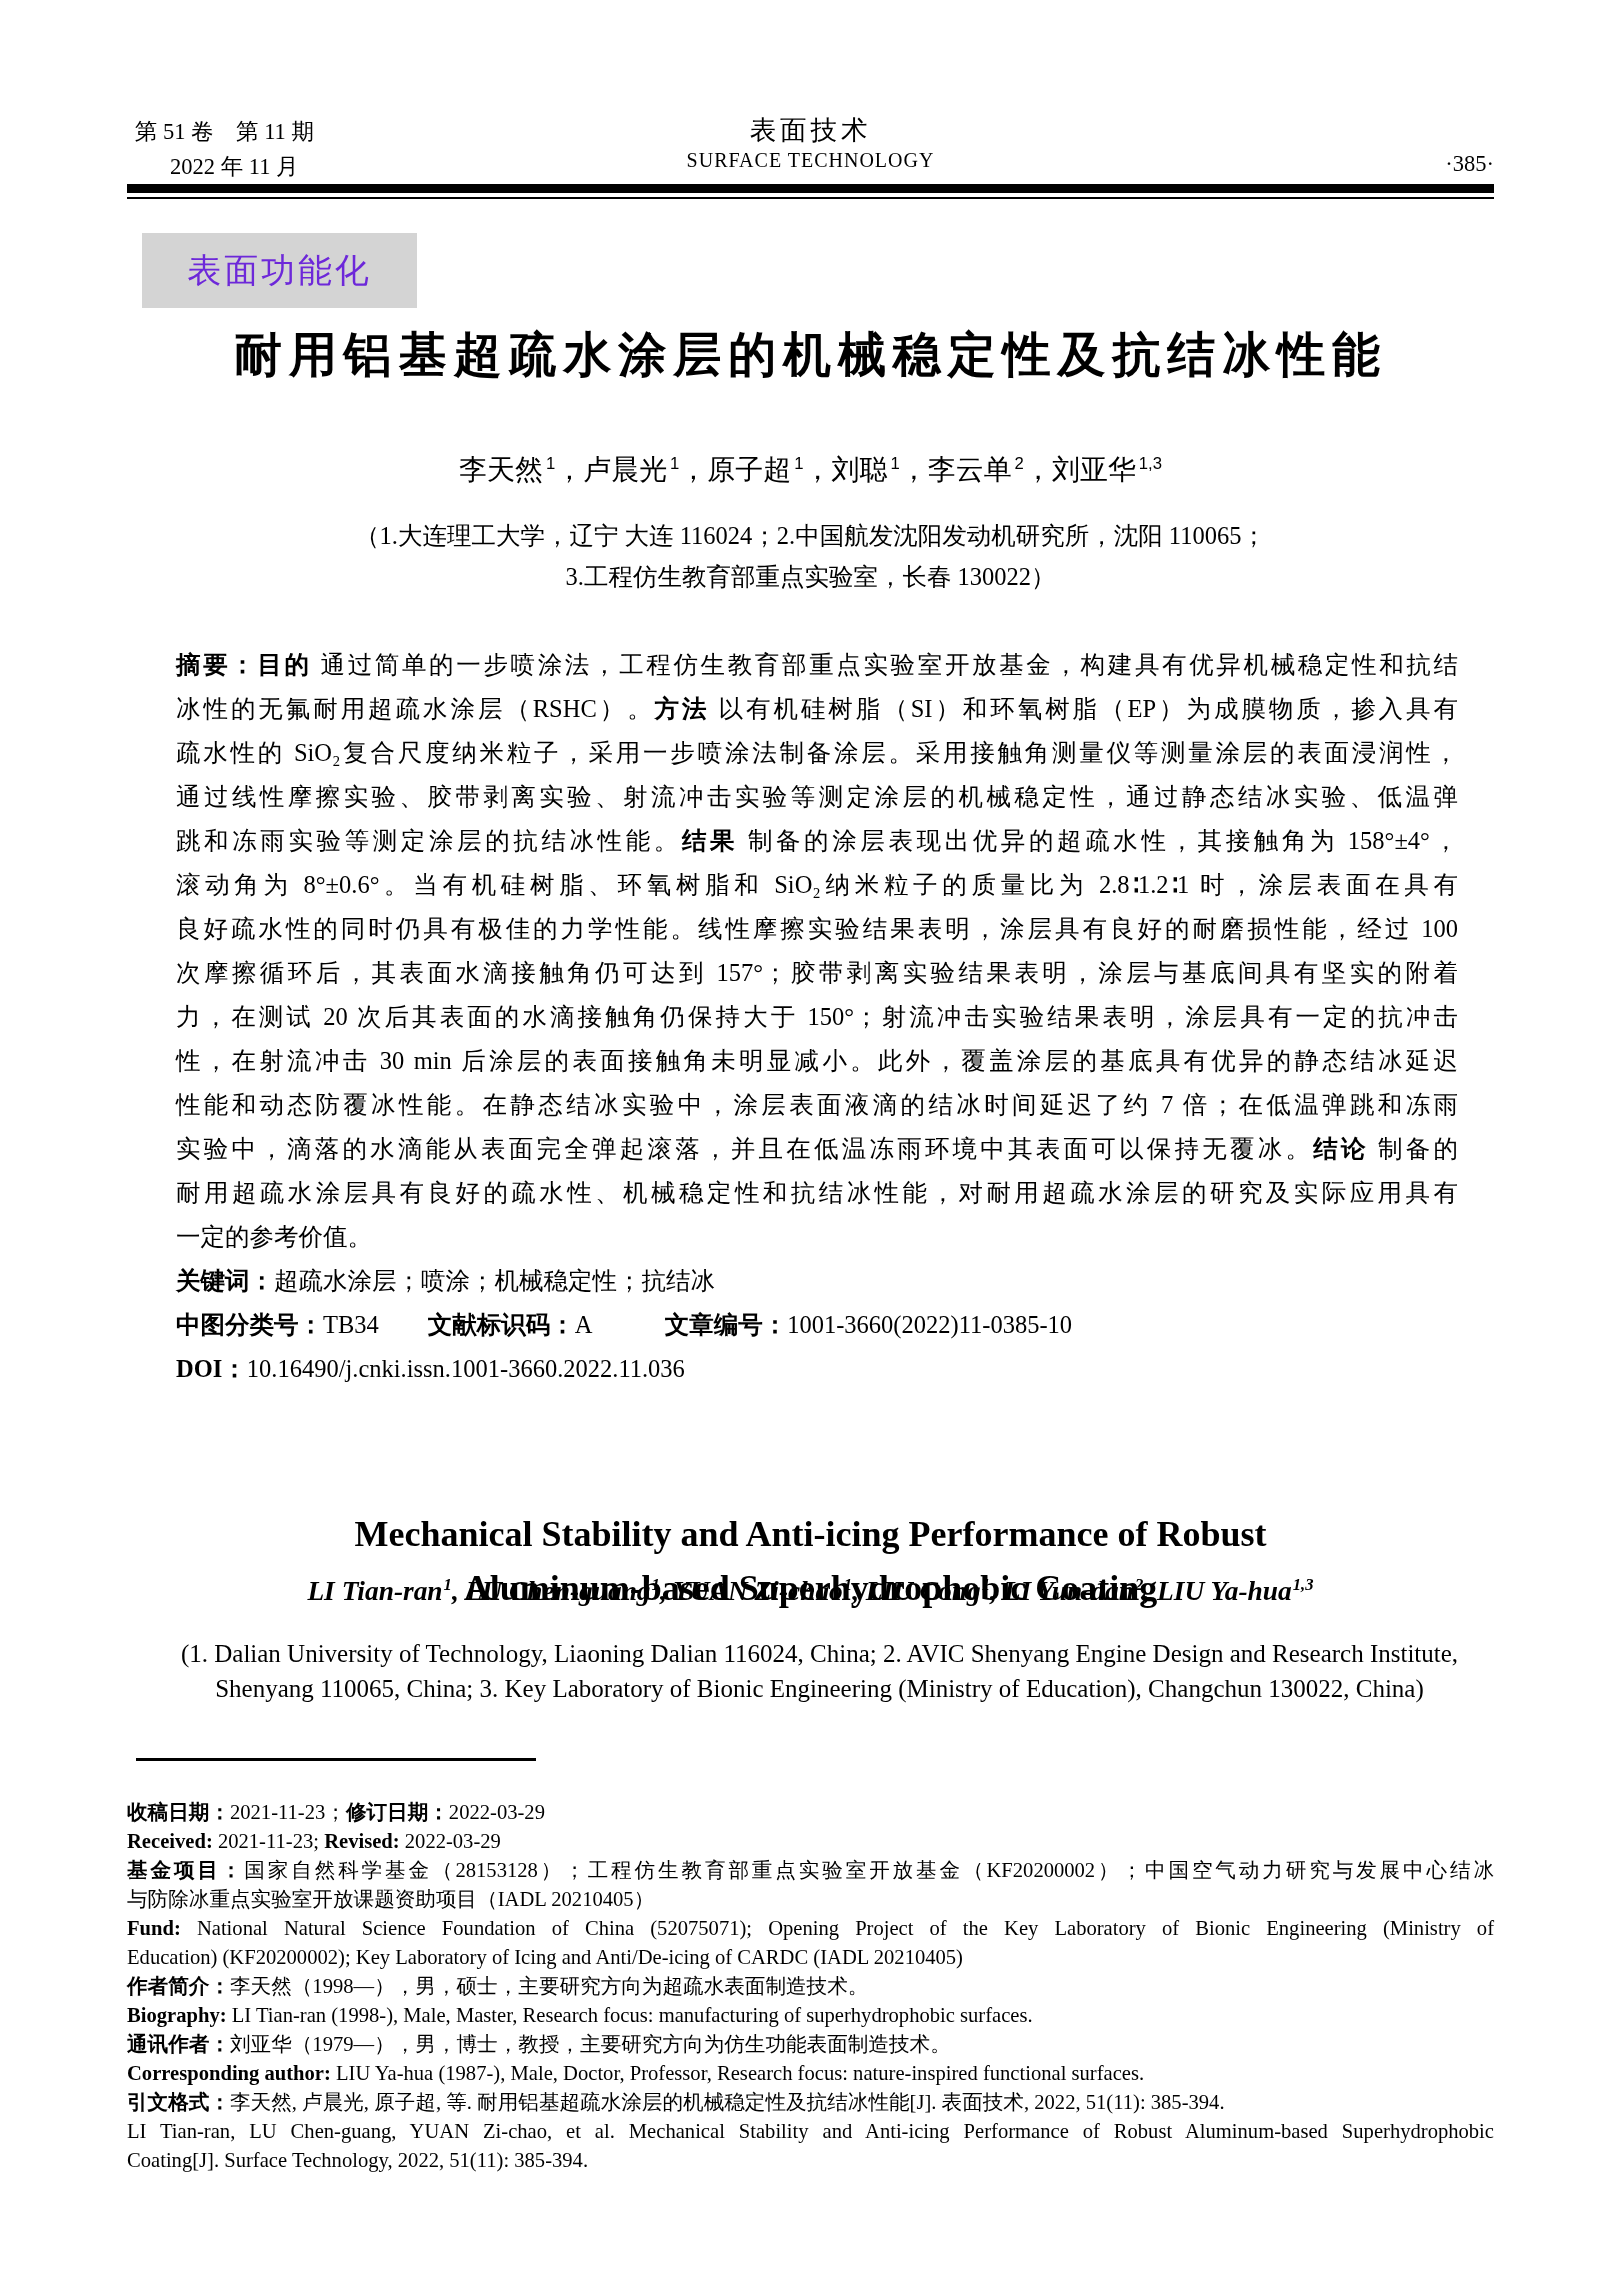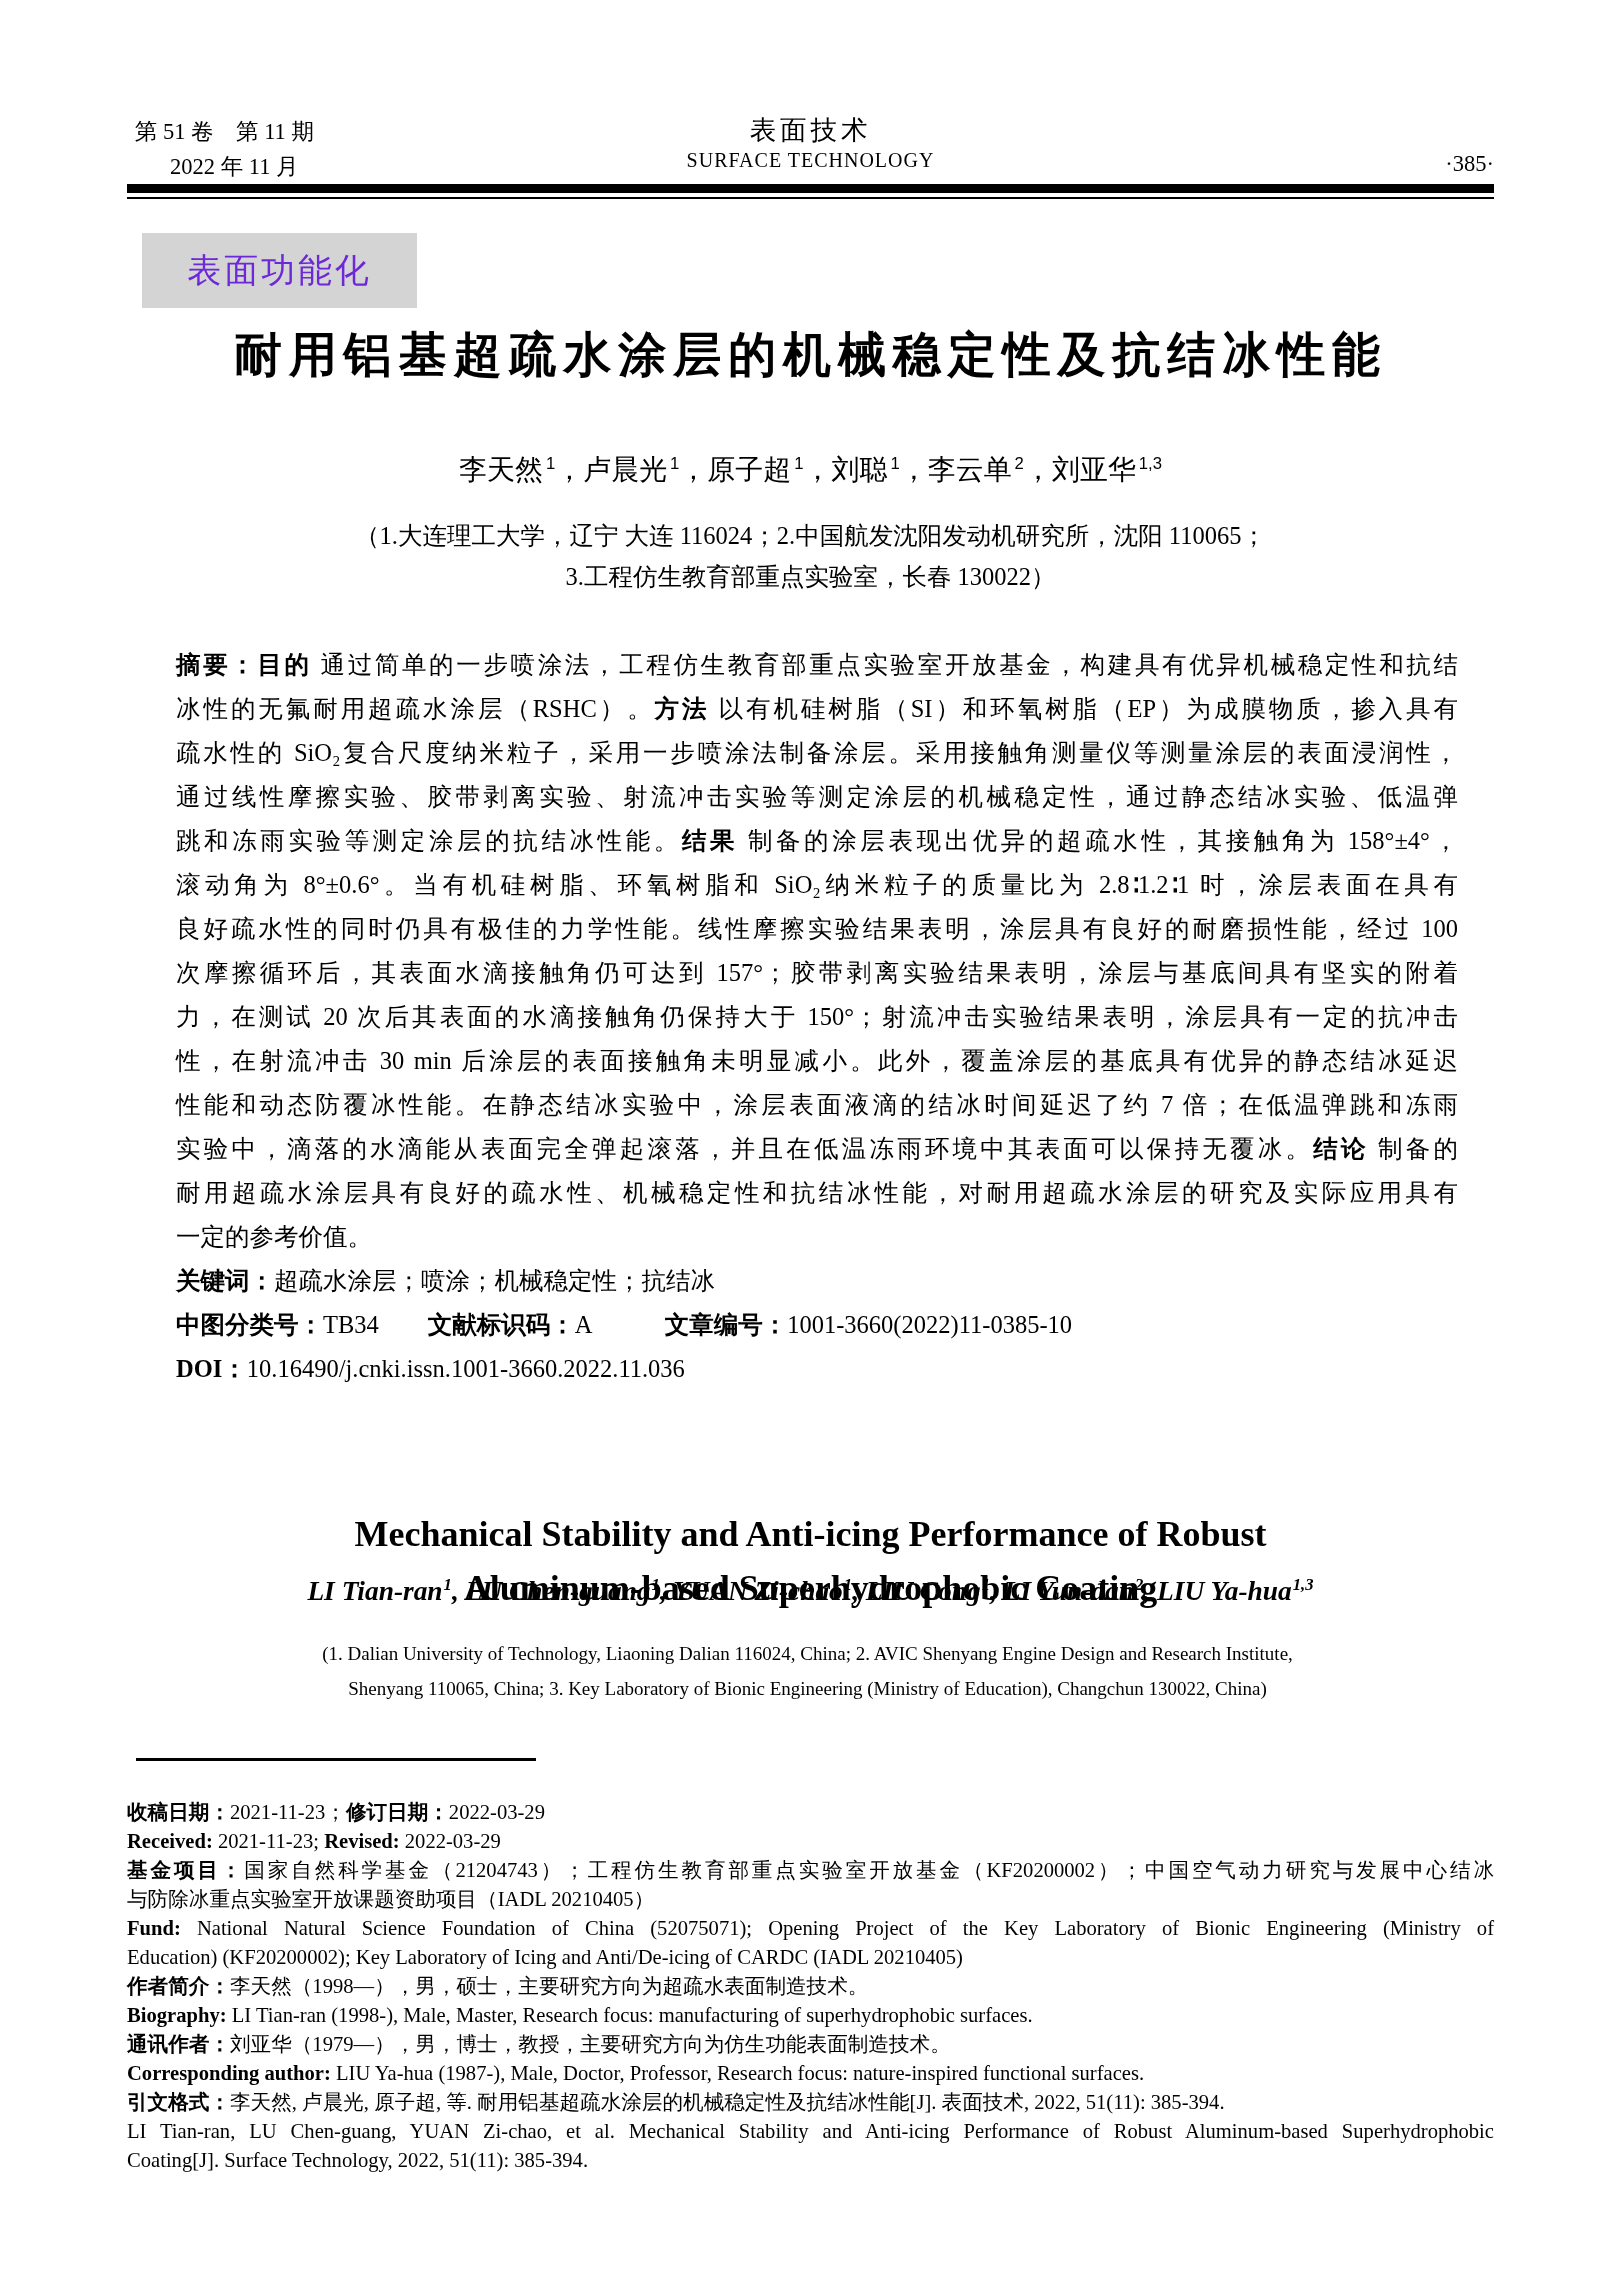--- a/index.html
+++ b/index.html
@@ -37,21 +37,21 @@
 
   
   .abstract{left:176px;top:643px;width:1282px;font-size:24.5px;}
   .abstract .tline{height:44px;line-height:44px;white-space:nowrap;}
   .abstract .tline.just{white-space:normal;text-align:justify;text-align-last:justify;}
 
   
   .title-en{left:127px;top:1459px;width:1367px;font-size:36px;font-weight:bold;line-height:54px;margin-top:48px;}
   .authors-en{left:127px;top:1575px;width:1367px;font-size:27.4px;font-style:italic;font-weight:bold;}
   .authors-en sup{font-size:16.7px;margin-left:1px;}
-  .affil-en{left:124px;top:1636px;width:1367px;font-size:19px;line-height:35px;}
+  .affil-en{left:136px;top:1636px;width:1367px;font-size:25px;line-height:35px;}
 
   
   .fn-divider{left:136px;top:1758px;width:400px;height:2.9px;background:#000;}
   .footnotes{left:127px;top:1798px;width:1367px;font-size:20.6px;}
   .footnotes .tline{height:29px;line-height:29px;white-space:nowrap;}
   .footnotes .tline.just{white-space:normal;text-align:justify;text-align-last:justify;}
 </style>
 </head>
 <body>
 
@@ -106,21 +106,21 @@
   <div class="abs authors-en center"><span>LI Tian-ran<sup>1</sup></span><span>, </span><span>LU Chen-guang<sup>1</sup></span><span>, </span><span>YUAN Zi-chao<sup>1</sup></span><span>, </span><span>LIU Cong<sup>1</sup></span><span>, </span><span>LI Yun-dan<sup>2</sup></span><span>, </span><span>LIU Ya-hua<sup>1,3</sup></span></div>
   <div class="abs affil-en center">
       <div>(1. Dalian University of Technology, Liaoning Dalian 116024, China; 2. AVIC Shenyang Engine Design and Research Institute,</div>
       <div>Shenyang 110065, China; 3. Key Laboratory of Bionic Engineering (Ministry of Education), Changchun 130022, China)</div>
     </div>
 
   <div class="abs fn-divider"></div>
   <div class="abs footnotes">
       <div class="tline"><span class="b">收稿日期：</span><span>2021-11-23；</span><span class="b">修订日期：</span><span>2022-03-29</span></div>
       <div class="tline"><span class="b">Received: </span><span>2021-11-23; </span><span class="b">Revised: </span><span>2022-03-29</span></div>
-      <div class="tline just"><span class="b">基金项目：</span><span>国家自然科学基金（21204743）；工程仿生教育部重点实验室开放基金（KF20200002）；中国空气动力研究与发展中心结冰</span></div>
+      <div class="tline just"><span class="b">基金项目：</span><span>国家自然科学基金（28153128）；工程仿生教育部重点实验室开放基金（KF20200002）；中国空气动力研究与发展中心结冰</span></div>
       <div class="tline"><span>与防除冰重点实验室开放课题资助项目（IADL 20210405）</span></div>
       <div class="tline just"><span class="b">Fund: </span><span>National Natural Science Foundation of China (52075071); Opening Project of the Key Laboratory of Bionic Engineering (Ministry of</span></div>
       <div class="tline"><span>Education) (KF20200002); Key Laboratory of Icing and Anti/De-icing of CARDC (IADL 20210405)</span></div>
       <div class="tline"><span class="b">作者简介：</span><span>李天然（1998—），男，硕士，主要研究方向为超疏水表面制造技术。</span></div>
       <div class="tline"><span class="b">Biography: </span><span>LI Tian-ran (1998-), Male, Master, Research focus: manufacturing of superhydrophobic surfaces.</span></div>
       <div class="tline"><span class="b">通讯作者：</span><span>刘亚华（1979—），男，博士，教授，主要研究方向为仿生功能表面制造技术。</span></div>
       <div class="tline"><span class="b">Corresponding author: </span><span>LIU Ya-hua (1987-), Male, Doctor, Professor, Research focus: nature-inspired functional surfaces.</span></div>
       <div class="tline"><span class="b">引文格式：</span><span>李天然, 卢晨光, 原子超, 等. 耐用铝基超疏水涂层的机械稳定性及抗结冰性能[J]. 表面技术, 2022, 51(11): 385-394.</span></div>
       <div class="tline just"><span>LI Tian-ran, LU Chen-guang, YUAN Zi-chao, et al. Mechanical Stability and Anti-icing Performance of Robust Aluminum-based Superhydrophobic</span></div>
       <div class="tline"><span>Coating[J]. Surface Technology, 2022, 51(11): 385-394.</span></div>

